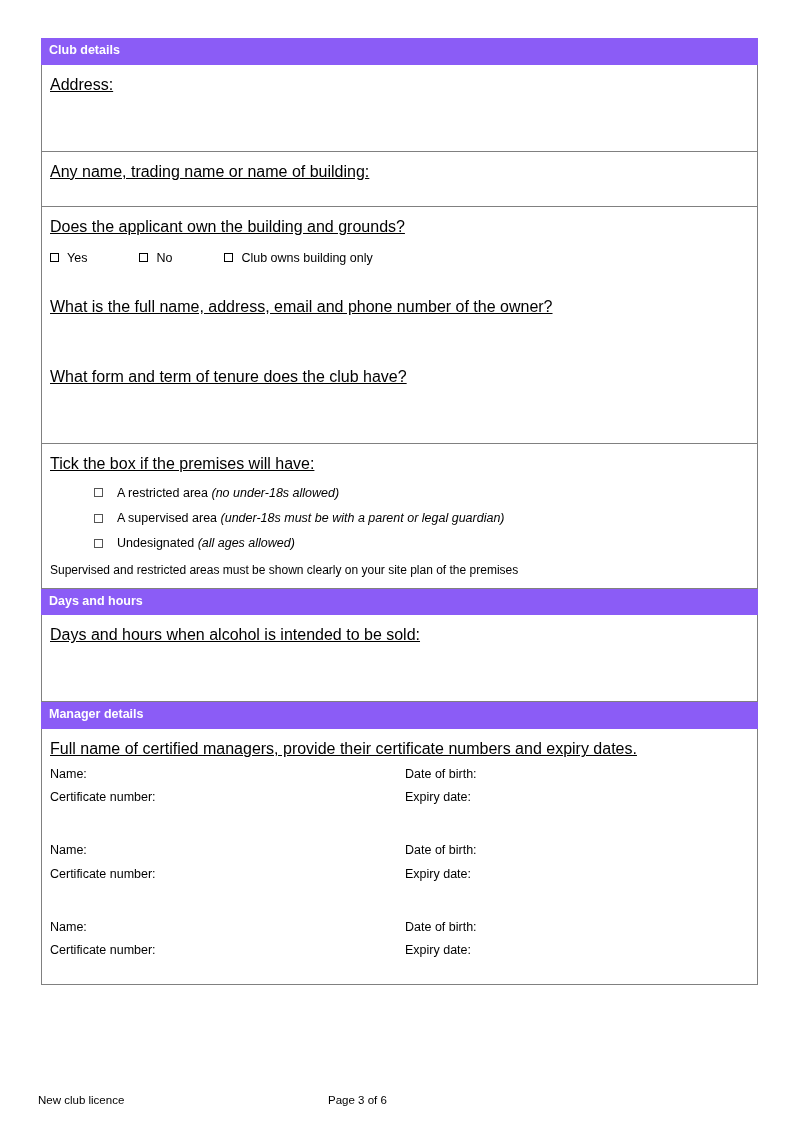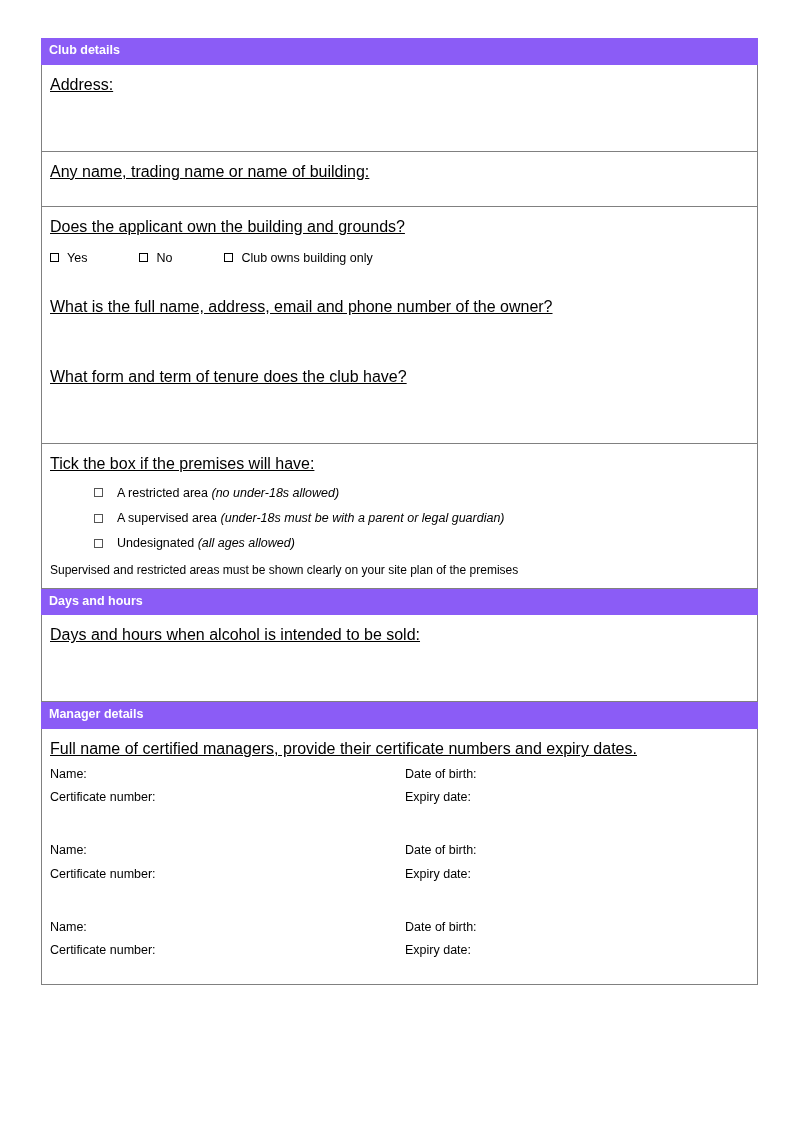--- a/index.html
+++ b/index.html
@@ -222,14 +222,18 @@
           <span class="col-l">Certificate number:</span>
           <span class="col-r">Expiry date:</span>
         </div>
       </div>
 
       <div class="spacer-sm"></div>
     </div>
 
   </div>
 
+  <div class="footer">
+    <span class="f-left">New club licence</span>
+    <span class="f-center">Page 3 of 6</span>
+  </div>
 
 </div>
 
 </body></html>

